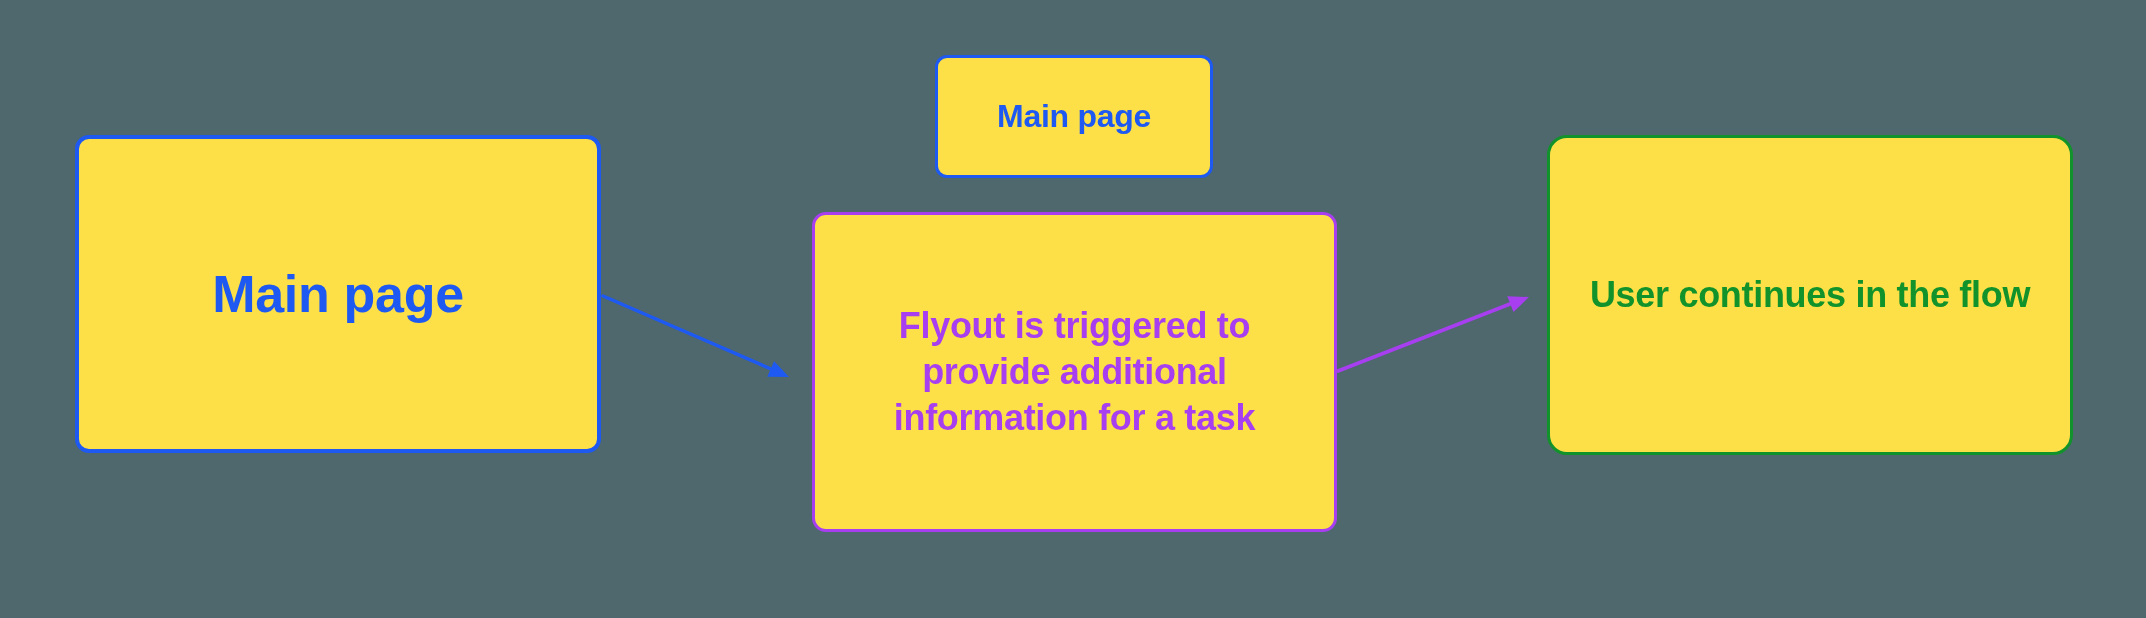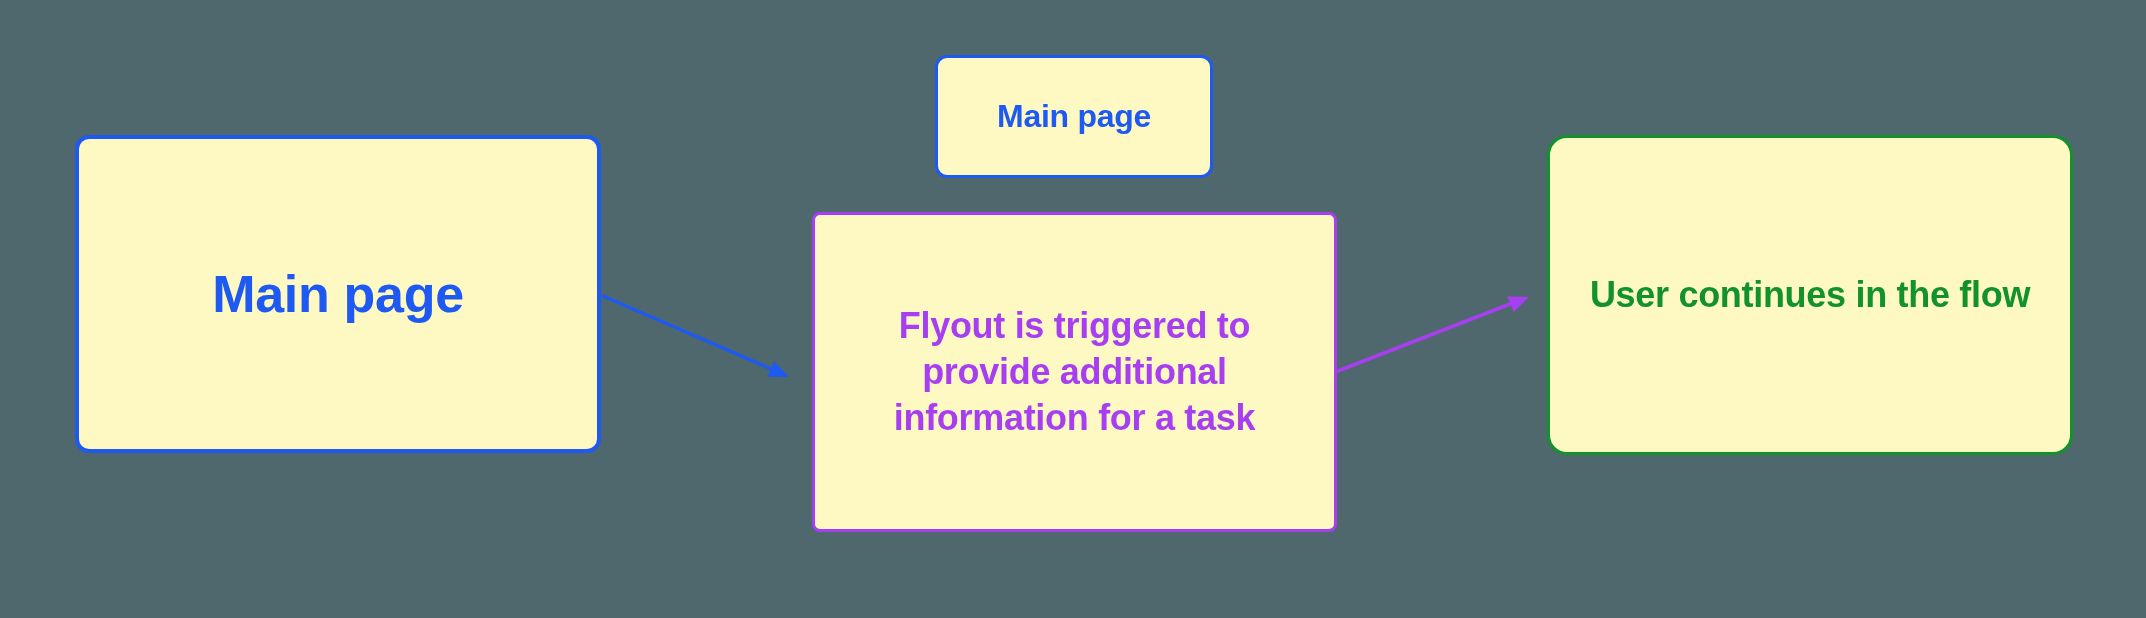--- a/index.html
+++ b/index.html
@@ -10,21 +10,21 @@
   }
   #canvas {
     position: relative;
     width: 2146px;
     height: 618px;
     background: #4e686e;
     overflow: hidden;
   }
   .node {
     position: absolute;
-    background: #fef9c3;
+    background: #fde047;
     display: flex;
     align-items: center;
     justify-content: center;
     text-align: center;
     box-sizing: border-box;
     font-weight: bold;
     letter-spacing: -0.3px;
   }
   .node .label {
     white-space: pre-line;
@@ -45,21 +45,21 @@
     border: 3px solid #1e5af2;
     border-radius: 12px;
     color: #1e5af2;
     font-size: 32px;
   }
   
   #node-flyout {
     left: 812px; top: 212px;
     width: 525px; height: 320px;
     border: 3px solid #a73ff0;
-    border-radius: 8px;
+    border-radius: 14px;
     color: #a73ff0;
     font-size: 36px;
     line-height: 46px;
   }
   
   #node-continue {
     left: 1547px; top: 135px;
     width: 526px; height: 320px;
     border: 3px solid #12922a;
     border-radius: 20px;

